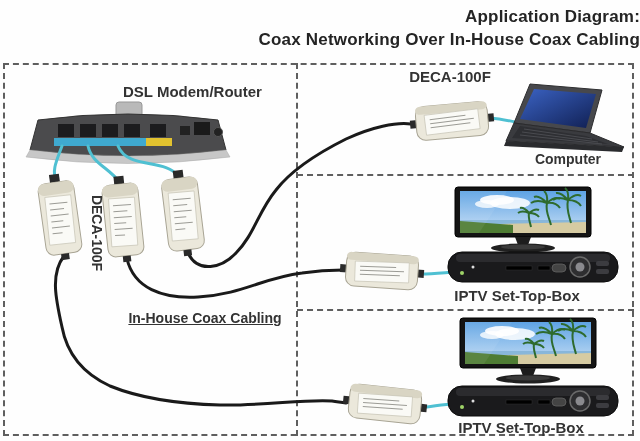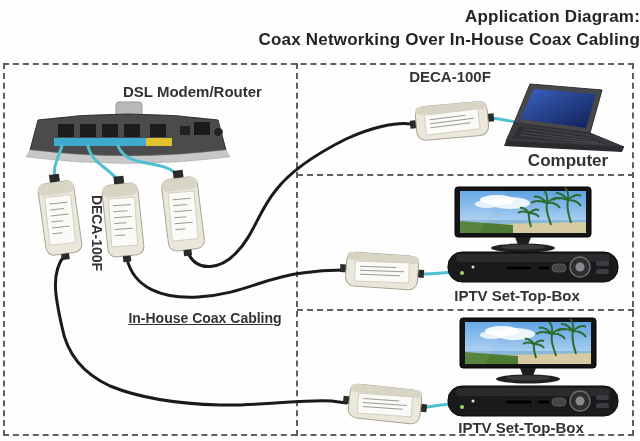--- a/index.html
+++ b/index.html
@@ -17,21 +17,21 @@
   .h-divider{position:absolute;left:297px;width:337px;height:0;border-top:2px dashed #5f5f5f;}
   .h-divider.one{top:174px;}
   .h-divider.two{top:309px;}
   svg.scene{position:absolute;left:0;top:0;}
   
   .lbl{position:absolute;white-space:nowrap;font-weight:600;color:#333;}
   .lbl-router{left:76px;top:83px;font-size:15px;margin-left:47px;}
   .lbl-deca-left{left:97px;top:233px;transform:translate(-50%,-50%) rotate(90deg);font-size:14px;}
   .lbl-deca-top{left:450px;top:68px;transform:translateX(-50%);font-size:15px;}
   .lbl-coax{left:205px;top:310px;transform:translateX(-50%);font-size:14px;text-decoration:underline;}
-  .lbl-computer{left:568px;top:151px;transform:translateX(-50%);font-size:17px;}
+  .lbl-computer{left:568px;top:151px;transform:translateX(-50%);font-size:14px;}
   .lbl-iptv1{left:517px;top:287px;transform:translateX(-50%);font-size:15px;}
   .lbl-iptv2{left:521px;top:419px;transform:translateX(-50%);font-size:15px;}
 </style>
 </head>
 <body>
 
 <div class="stage">
 
   <div class="title">
     <div>Application Diagram:</div>

